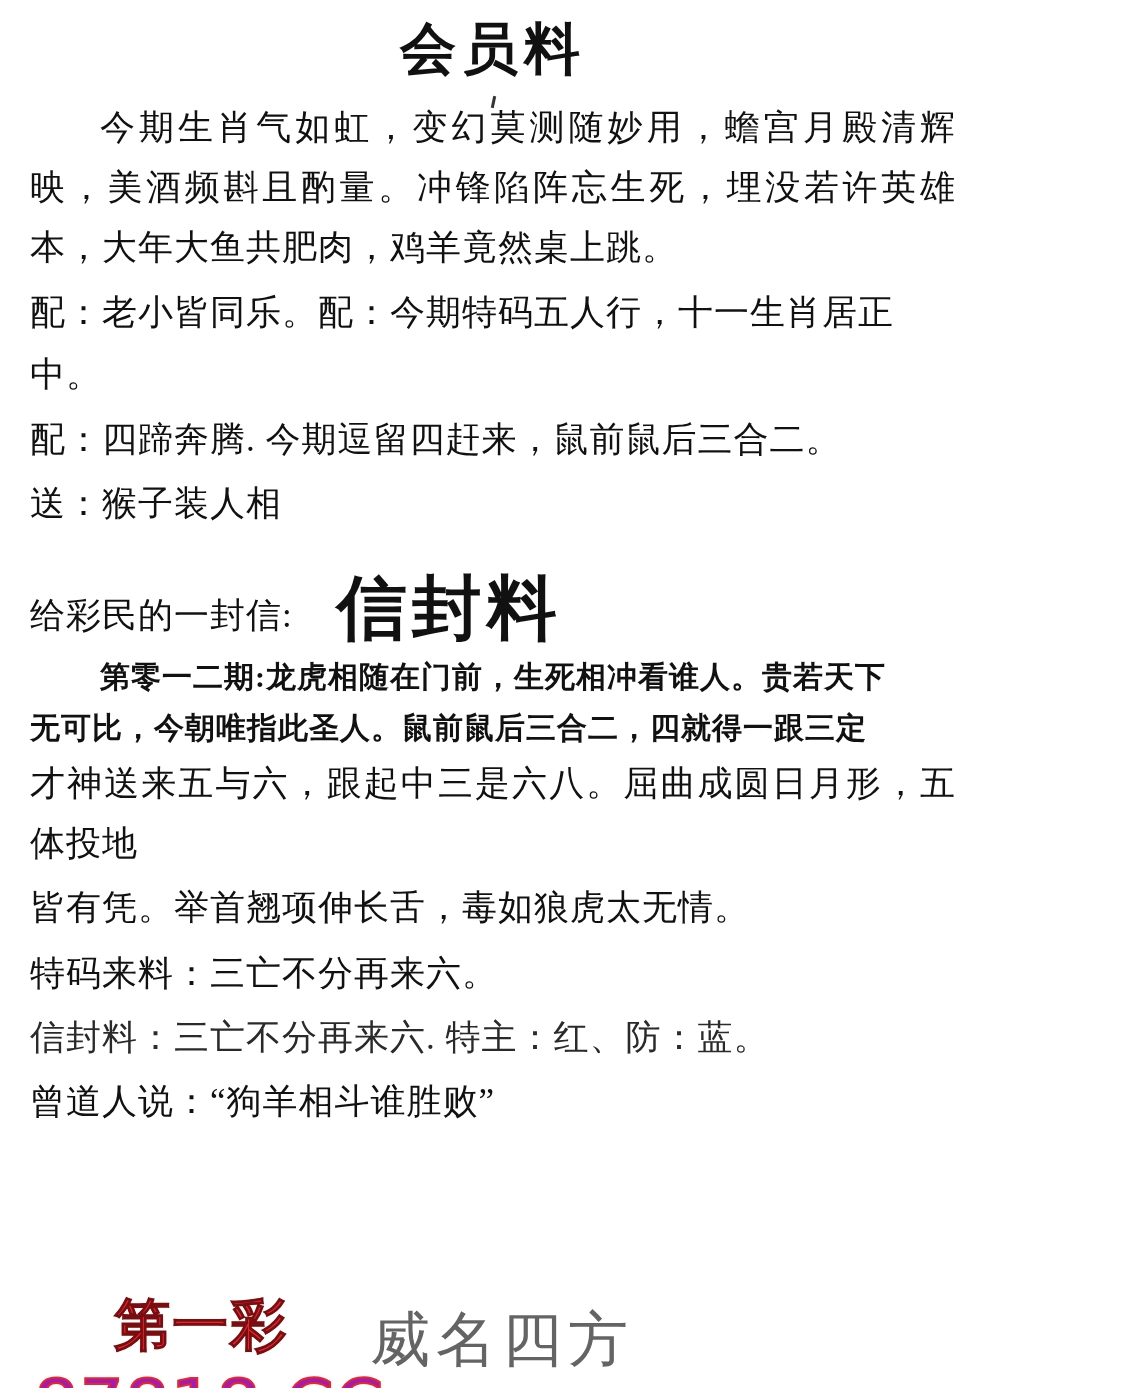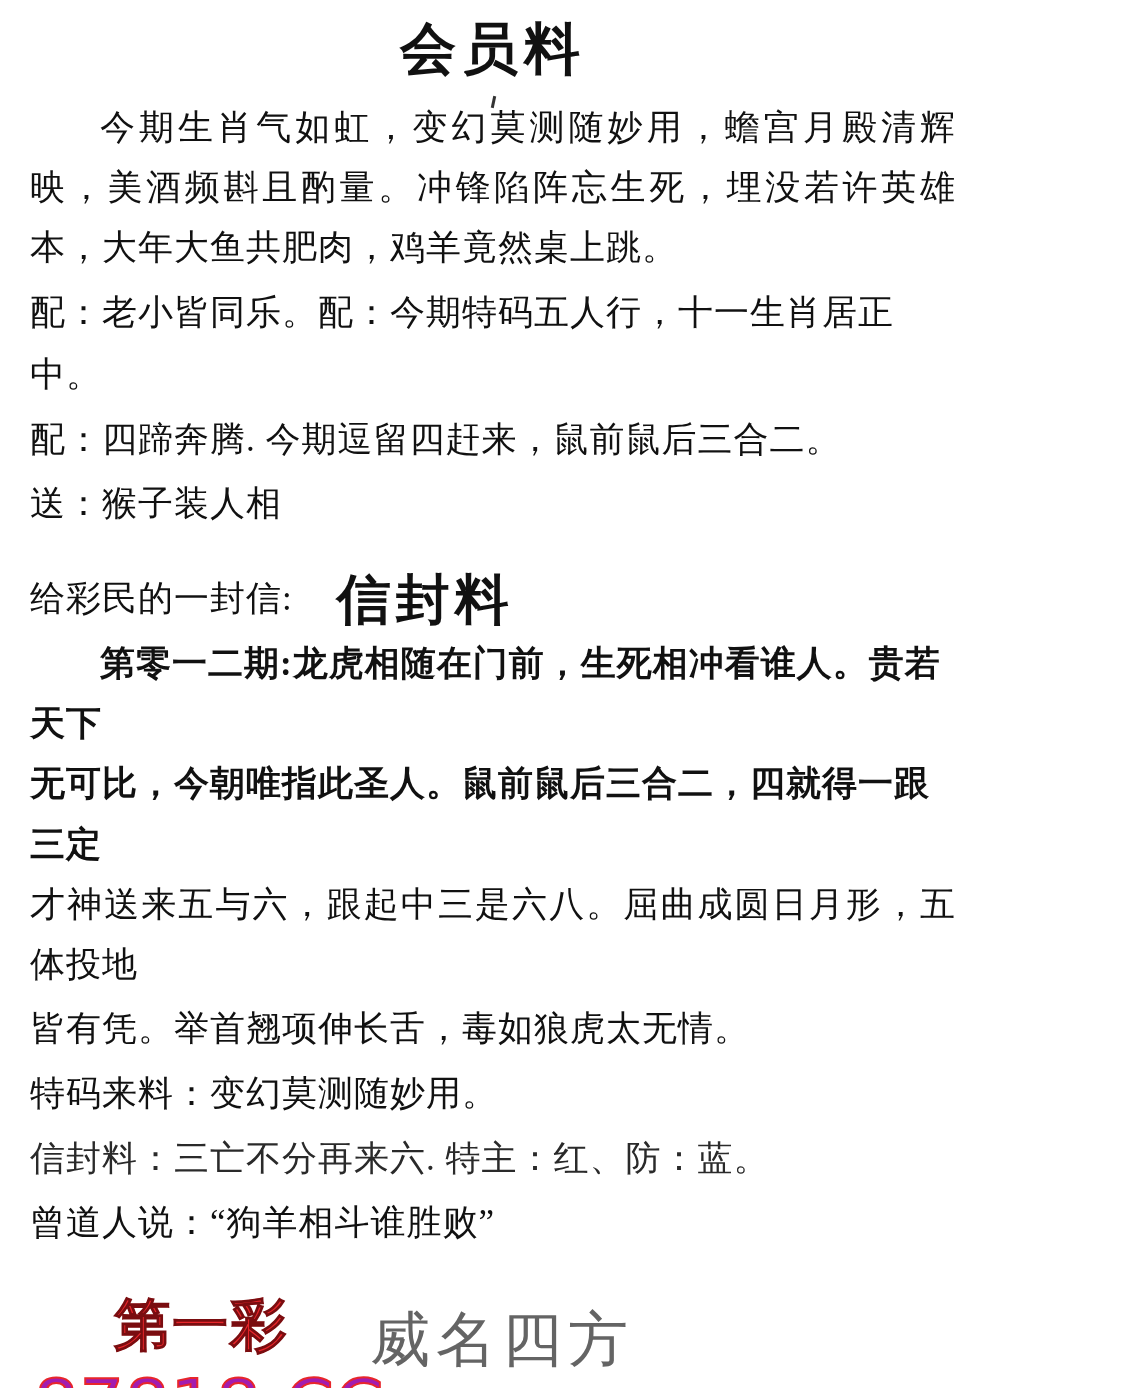--- a/index.html
+++ b/index.html
@@ -60,29 +60,29 @@
   }
   .sec2-lead {
     font-size: 35px;
     letter-spacing: 1px;
     padding-bottom: 6px;
     white-space: nowrap;
   }
   .sec2-title {
     font-family: "DejaVu Serif", serif;
     font-weight: bold;
-    font-size: 54px;
+    font-size: 70px;
     letter-spacing: 5px;
     margin-left: 44px;
     line-height: 1.05;
   }
 
   .bold-blk {
     font-weight: bold;
-    font-size: 35px;
+    font-size: 30px;
     line-height: 1.72;
     letter-spacing: 1px;
     margin: 0;
   }
   .bold-blk.indent { text-indent: 70px; }
 
   .faint { color: #2a2a2a; }
   .light { color: #3a3a3a; }
 
   
@@ -152,21 +152,21 @@
     <span class="sec2-lead">给彩民的一封信:</span>
     <span class="sec2-title">信封料</span>
   </div>
 
   <p class="bold-blk indent">第零一二期:龙虎相随在门前，生死相冲看谁人。贵若天下</p>
   <p class="bold-blk">无可比，今朝唯指此圣人。鼠前鼠后三合二，四就得一跟三定</p>
 
   <p class="para">才神送来五与六，跟起中三是六八。屈曲成圆日月形，五体投地</p>
   <p class="para">皆有凭。举首翘项伸长舌，毒如狼虎太无情。</p>
 
-  <p class="line">特码来料：变幻莫测随妙用。</p>
+  <p class="line">特码来料：三亡不分再来六。</p>
   <p class="line faint">信封料：三亡不分再来六. 特主：红、防：蓝。</p>
   <p class="line">曾道人说：“狗羊相斗谁胜败”</p>
 
   <div class="wm-bottom-text">威名四方</div>
 
   <div class="wm-brand">
     <span class="b1">第一彩</span>
     <span class="b2">87818.CC</span>
   </div>
 

